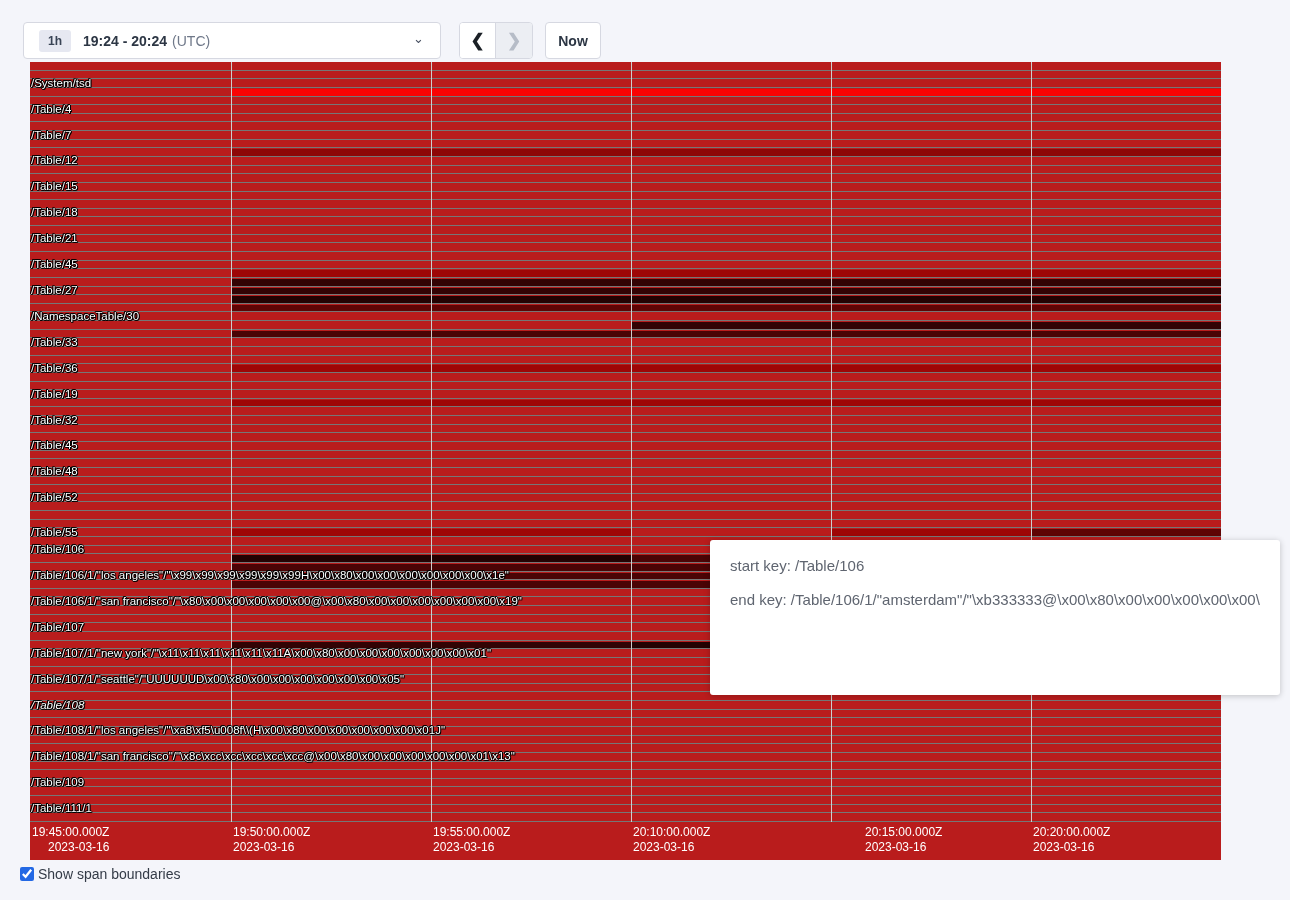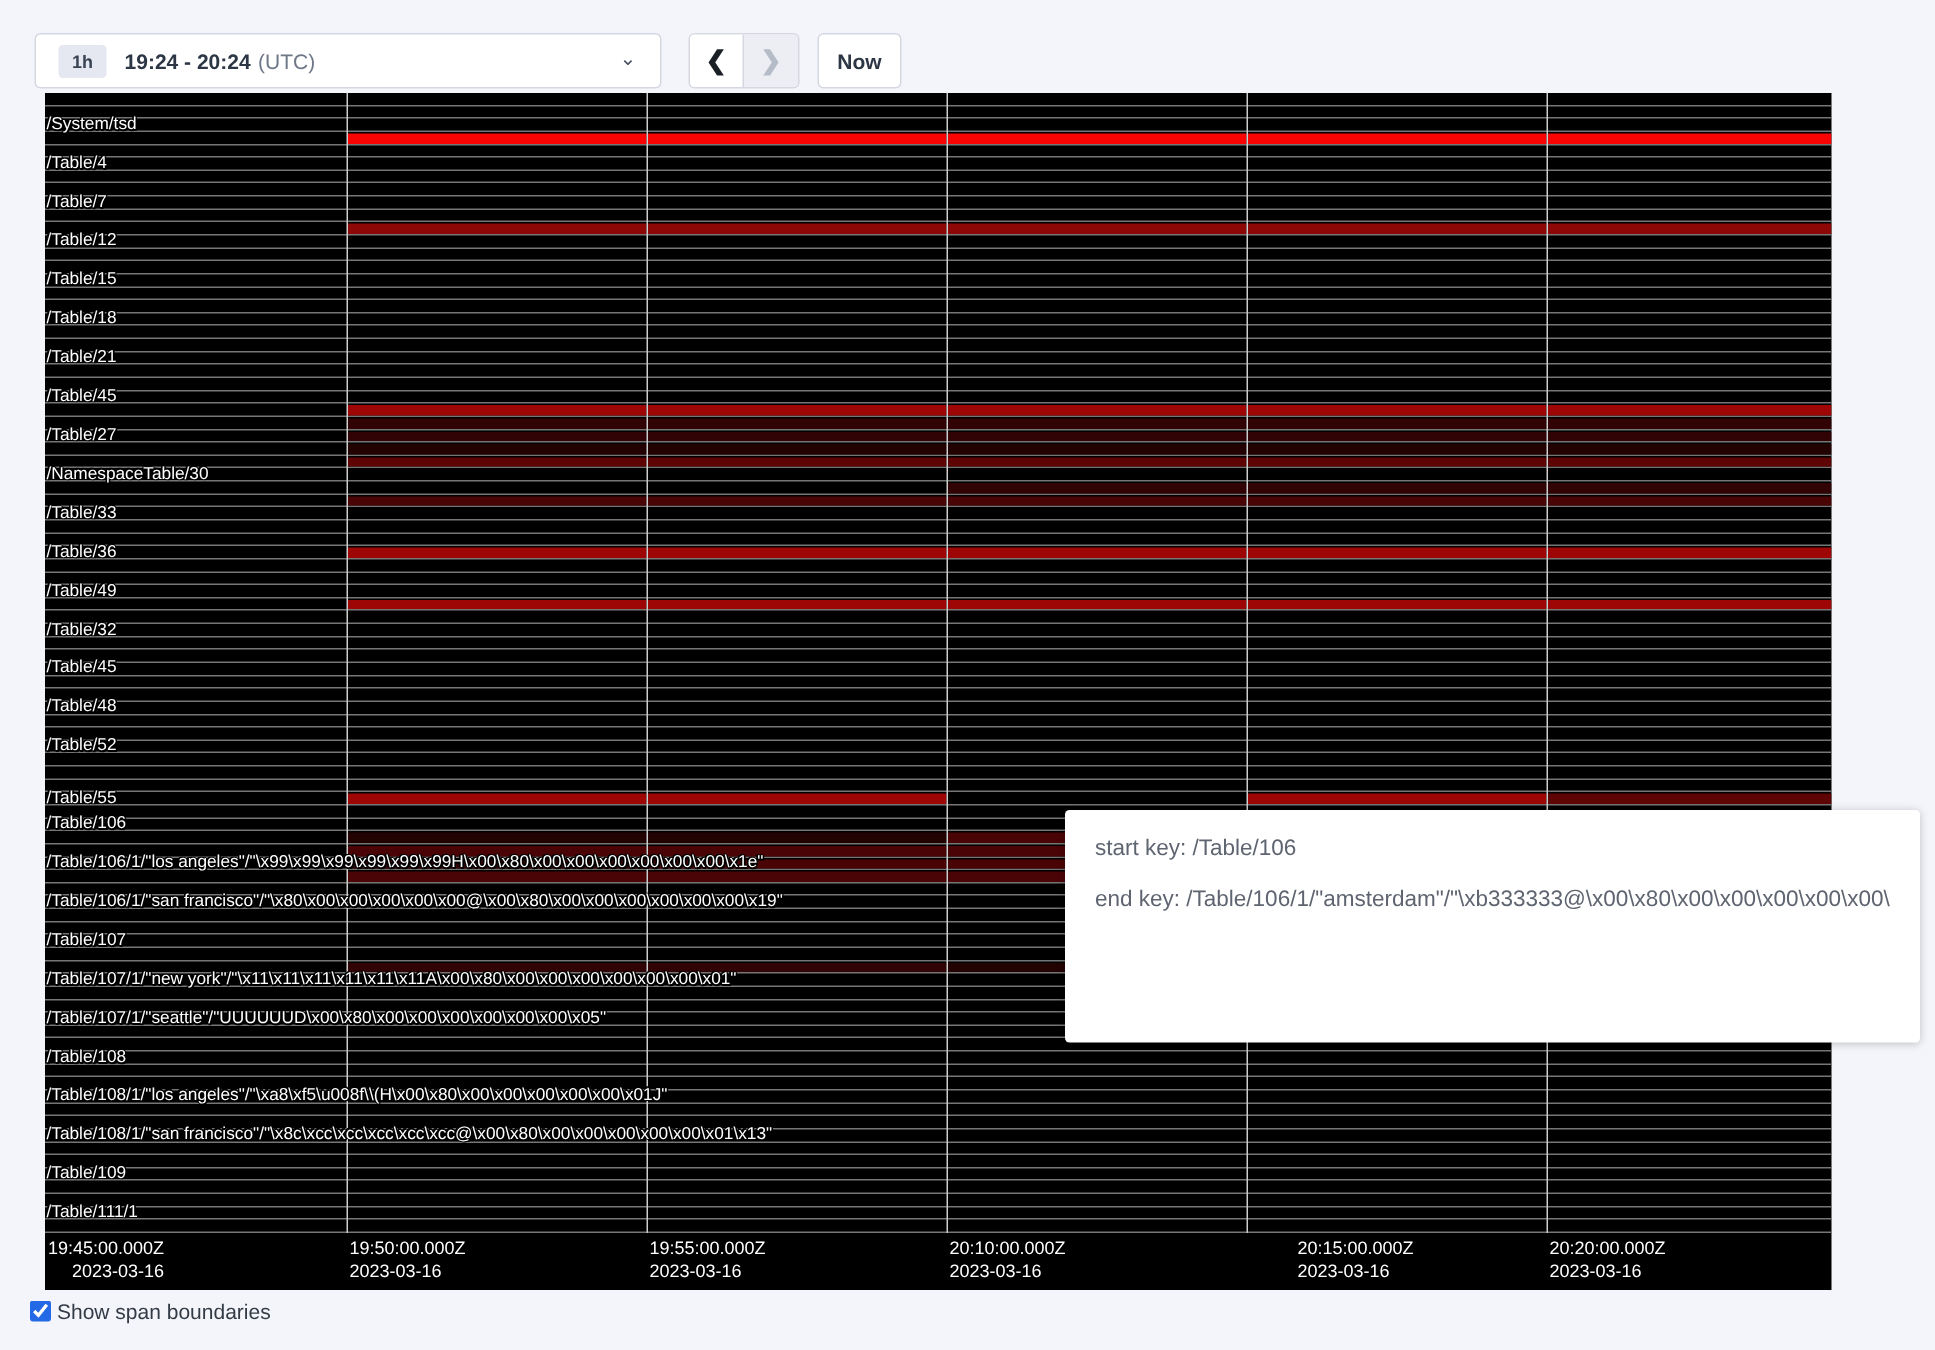--- a/index.html
+++ b/index.html
@@ -31,21 +31,21 @@
   .now-btn {
     position:absolute; left:545px; top:22px; width:56px; height:37px;
     background:#fff; border:1px solid #d6d8e1; border-radius:4px;
     font-size:14px; font-weight:bold; color:#2c3644; cursor:pointer;
     font-family:"Liberation Sans", sans-serif;
   }
 
   
   .heatmap {
     position:absolute; left:30px; top:62px; width:1191px; height:798px;
-    background:#000000; overflow:hidden;
+    background:#b91c1c; overflow:hidden;
   }
   .span-row { position:absolute; left:0; width:100%; border-bottom:1px solid #767676; }
   .heat-band { position:absolute; }
   .col-line { position:absolute; top:0; width:1px; height:760px; background:#cdcdcd; }
   .row-label {
     position:absolute; left:1px; height:14px; line-height:14px;
     color:#fff; font-size:11.5px; white-space:nowrap;
     text-shadow:1px 0 0 #000, -1px 0 0 #000, 0 1px 0 #000, 0 -1px 0 #000, 1px 1px 0 #000, -1px -1px 0 #000;
   }
   .x-tick { position:absolute; top:763px; color:#fff; font-size:12px; line-height:15px; white-space:nowrap; }
@@ -268,33 +268,33 @@
         <div class="row-label" style="top: 65.588px;">/Table/7</div>
         <div class="row-label" style="top: 91.496px;">/Table/12</div>
         <div class="row-label" style="top: 117.404px;">/Table/15</div>
         <div class="row-label" style="top: 143.312px;">/Table/18</div>
         <div class="row-label" style="top: 169.22px;">/Table/21</div>
         <div class="row-label" style="top: 195.128px;">/Table/45</div>
         <div class="row-label" style="top: 221.036px;">/Table/27</div>
         <div class="row-label" style="top: 246.944px;">/NamespaceTable/30</div>
         <div class="row-label" style="top: 272.852px;">/Table/33</div>
         <div class="row-label" style="top: 298.76px;">/Table/36</div>
-        <div class="row-label" style="top: 324.668px;">/Table/49</div>
+        <div class="row-label" style="top: 324.668px;">/Table/19</div>
         <div class="row-label" style="top: 350.576px;">/Table/32</div>
         <div class="row-label" style="top: 376.484px;">/Table/45</div>
         <div class="row-label" style="top: 402.392px;">/Table/48</div>
         <div class="row-label" style="top: 428.3px;">/Table/52</div>
         <div class="row-label" style="top: 463px;">/Table/55</div>
         <div class="row-label" style="top: 480.116px;">/Table/106</div>
         <div class="row-label" style="top: 506.024px;">/Table/106/1/"los angeles"/"\x99\x99\x99\x99\x99\x99H\x00\x80\x00\x00\x00\x00\x00\x00\x1e"</div>
         <div class="row-label" style="top: 531.932px;">/Table/106/1/"san francisco"/"\x80\x00\x00\x00\x00\x00@\x00\x80\x00\x00\x00\x00\x00\x00\x19"</div>
         <div class="row-label" style="top: 557.84px;">/Table/107</div>
         <div class="row-label" style="top: 583.748px;">/Table/107/1/"new york"/"\x11\x11\x11\x11\x11\x11A\x00\x80\x00\x00\x00\x00\x00\x00\x01"</div>
         <div class="row-label" style="top: 609.656px;">/Table/107/1/"seattle"/"UUUUUUD\x00\x80\x00\x00\x00\x00\x00\x00\x05"</div>
-        <div class="row-label" style="top: 635.564px;">/Table/108</div>
+        <div class="row-label" style="top: 635.564px; font-style: italic;">/Table/108</div>
         <div class="row-label" style="top: 661.472px;">/Table/108/1/"los angeles"/"\xa8\xf5\u008f\\(H\x00\x80\x00\x00\x00\x00\x00\x01J"</div>
         <div class="row-label" style="top: 687.38px;">/Table/108/1/"san francisco"/"\x8c\xcc\xcc\xcc\xcc\xcc@\x00\x80\x00\x00\x00\x00\x00\x01\x13"</div>
         <div class="row-label" style="top: 713.288px;">/Table/109</div>
         <div class="row-label" style="top: 739.196px;">/Table/111/1</div>
       </div>
     <div id="hm-xaxis">
         <div class="x-tick" style="left: 2px; text-align: right;">
           <div>19:45:00.000Z</div>
           <div>2023-03-16</div>
         </div>

